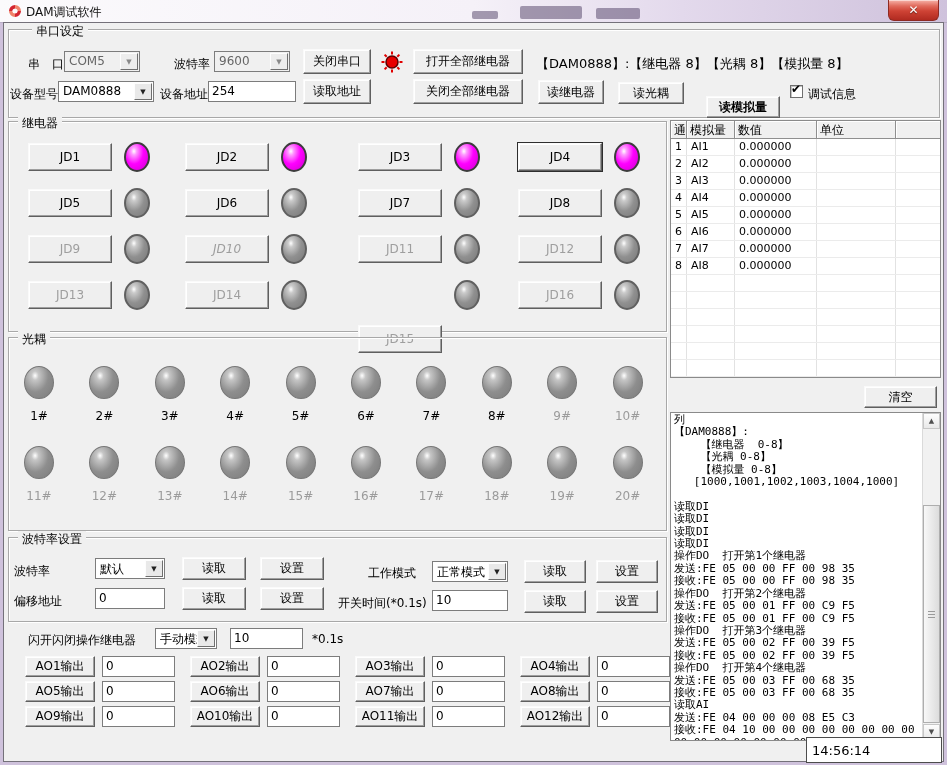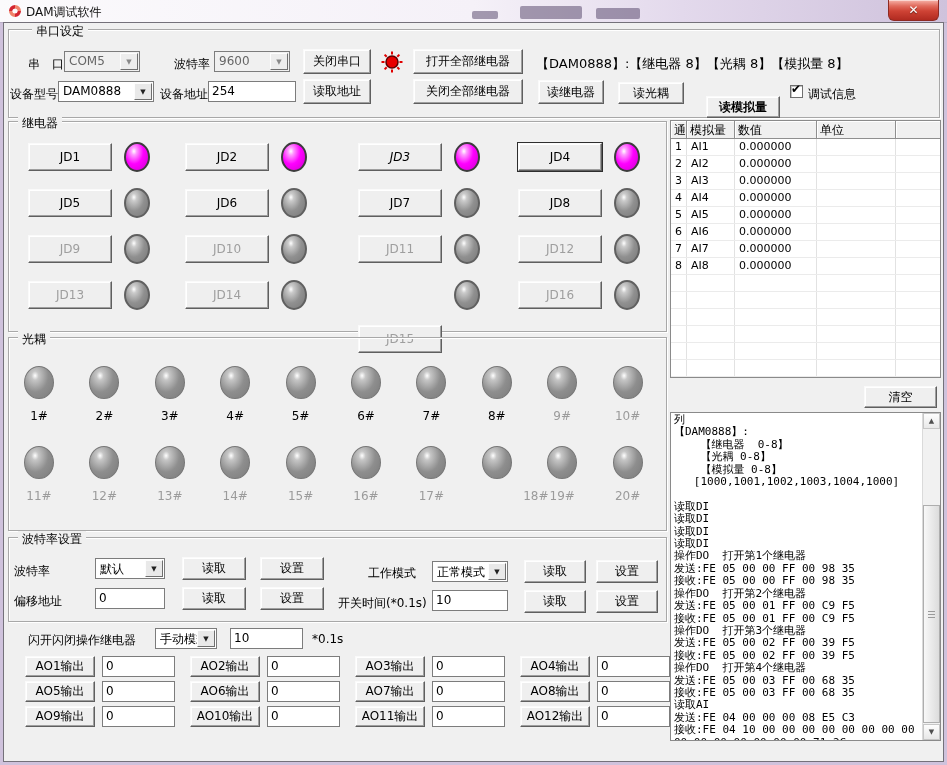--- a/index.html
+++ b/index.html
@@ -142,35 +142,35 @@
   </div>
   <span class="lbl" style="left:808px;top:86px;">调试信息</span>
 
   <div class="grp" style="left:8px;top:121px;width:657px;height:209px;"></div>
   <span class="grp-title" style="left:18px;top:115px;">继电器</span>
   <div id="relay-grid">
       <div class="b3d" style="left: 28px; top: 143px; width: 84px; height: 28px;">JD1</div>
       <div class="led on" style="left: 124px; top: 142px; width: 26px; height: 30px;"></div>
       <div class="b3d" style="left: 185px; top: 143px; width: 84px; height: 28px;">JD2</div>
       <div class="led on" style="left: 281px; top: 142px; width: 26px; height: 30px;"></div>
-      <div class="b3d" style="left: 358px; top: 143px; width: 84px; height: 28px; font-style: italic;">JD3</div>
+      <div class="b3d" style="left: 358px; top: 143px; width: 84px; height: 28px;">JD3</div>
       <div class="led on" style="left: 454px; top: 142px; width: 26px; height: 30px;"></div>
       <div class="b3d def" style="left: 518px; top: 143px; width: 84px; height: 28px;">JD4</div>
       <div class="led on" style="left: 614px; top: 142px; width: 26px; height: 30px;"></div>
       <div class="b3d" style="left: 28px; top: 189px; width: 84px; height: 28px;">JD5</div>
       <div class="led off" style="left: 124px; top: 188px; width: 26px; height: 30px;"></div>
       <div class="b3d" style="left: 185px; top: 189px; width: 84px; height: 28px;">JD6</div>
       <div class="led off" style="left: 281px; top: 188px; width: 26px; height: 30px;"></div>
       <div class="b3d" style="left: 358px; top: 189px; width: 84px; height: 28px;">JD7</div>
       <div class="led off" style="left: 454px; top: 188px; width: 26px; height: 30px;"></div>
       <div class="b3d" style="left: 518px; top: 189px; width: 84px; height: 28px;">JD8</div>
       <div class="led off" style="left: 614px; top: 188px; width: 26px; height: 30px;"></div>
       <div class="b3d dis" style="left: 28px; top: 235px; width: 84px; height: 28px;">JD9</div>
       <div class="led off" style="left: 124px; top: 234px; width: 26px; height: 30px;"></div>
-      <div class="b3d dis" style="left: 185px; top: 235px; width: 84px; height: 28px;">JD10</div>
+      <div class="b3d dis" style="left: 185px; top: 235px; width: 84px; height: 28px; font-style: italic;">JD10</div>
       <div class="led off" style="left: 281px; top: 234px; width: 26px; height: 30px;"></div>
       <div class="b3d dis" style="left: 358px; top: 235px; width: 84px; height: 28px;">JD11</div>
       <div class="led off" style="left: 454px; top: 234px; width: 26px; height: 30px;"></div>
       <div class="b3d dis" style="left: 518px; top: 235px; width: 84px; height: 28px;">JD12</div>
       <div class="led off" style="left: 614px; top: 234px; width: 26px; height: 30px;"></div>
       <div class="b3d dis" style="left: 28px; top: 281px; width: 84px; height: 28px;">JD13</div>
       <div class="led off" style="left: 124px; top: 280px; width: 26px; height: 30px;"></div>
       <div class="b3d dis" style="left: 185px; top: 281px; width: 84px; height: 28px;">JD14</div>
       <div class="led off" style="left: 281px; top: 280px; width: 26px; height: 30px;"></div>
       <div class="b3d dis" style="left: 358px; top: 281px; width: 84px; height: 28px; margin-top: 44px;">JD15</div>
@@ -329,21 +329,21 @@
       <span class="lbl dim" style="left: 149.8px; top: 489px; width: 40px; text-align: center;">13#</span>
       <div class="led opto" style="left: 220.2px; top: 446px; width: 30px; height: 33px;"></div>
       <span class="lbl dim" style="left: 215.2px; top: 489px; width: 40px; text-align: center;">14#</span>
       <div class="led opto" style="left: 285.6px; top: 446px; width: 30px; height: 33px;"></div>
       <span class="lbl dim" style="left: 280.6px; top: 489px; width: 40px; text-align: center;">15#</span>
       <div class="led opto" style="left: 351px; top: 446px; width: 30px; height: 33px;"></div>
       <span class="lbl dim" style="left: 346px; top: 489px; width: 40px; text-align: center;">16#</span>
       <div class="led opto" style="left: 416.4px; top: 446px; width: 30px; height: 33px;"></div>
       <span class="lbl dim" style="left: 411.4px; top: 489px; width: 40px; text-align: center;">17#</span>
       <div class="led opto" style="left: 481.8px; top: 446px; width: 30px; height: 33px;"></div>
-      <span class="lbl dim" style="left: 476.8px; top: 489px; width: 40px; text-align: center; margin-left: 39px;">18#</span>
+      <span class="lbl dim" style="left: 476.8px; top: 489px; width: 40px; text-align: center;">18#</span>
       <div class="led opto" style="left: 547.2px; top: 446px; width: 30px; height: 33px;"></div>
       <span class="lbl dim" style="left: 542.2px; top: 489px; width: 40px; text-align: center;">19#</span>
       <div class="led opto" style="left: 612.6px; top: 446px; width: 30px; height: 33px;"></div>
       <span class="lbl dim" style="left: 607.6px; top: 489px; width: 40px; text-align: center;">20#</span>
     </div>
 
   <div id="log-box">
     <div id="log-lines">列
 【DAM0888】:
     【继电器  0-8】
@@ -437,14 +437,15 @@
       <div class="b3d" style="left: 25px; top: 706px; width: 70px; height: 21px;">AO9输出</div>
       <div class="edit" style="left: 102px; top: 706px; width: 73px; height: 21px;">0</div>
       <div class="b3d" style="left: 190px; top: 706px; width: 70px; height: 21px;">AO10输出</div>
       <div class="edit" style="left: 267px; top: 706px; width: 73px; height: 21px;">0</div>
       <div class="b3d" style="left: 355px; top: 706px; width: 70px; height: 21px;">AO11输出</div>
       <div class="edit" style="left: 432px; top: 706px; width: 73px; height: 21px;">0</div>
       <div class="b3d" style="left: 520px; top: 706px; width: 70px; height: 21px;">AO12输出</div>
       <div class="edit" style="left: 597px; top: 706px; width: 73px; height: 21px;">0</div>
     </div>
 
+  <div class="sp time" style="left:806px;width:136px;">14:56:14</div>
 
 </div>
 
 </body></html>

